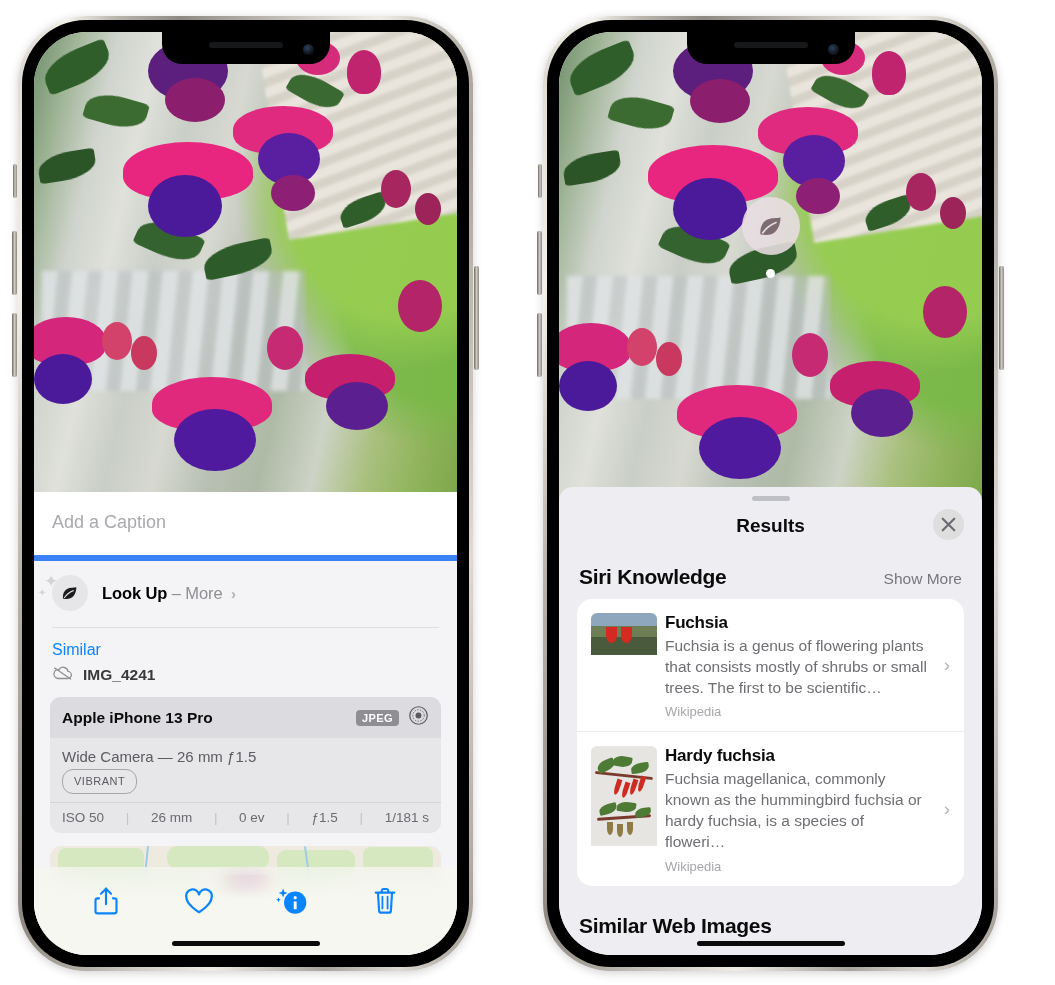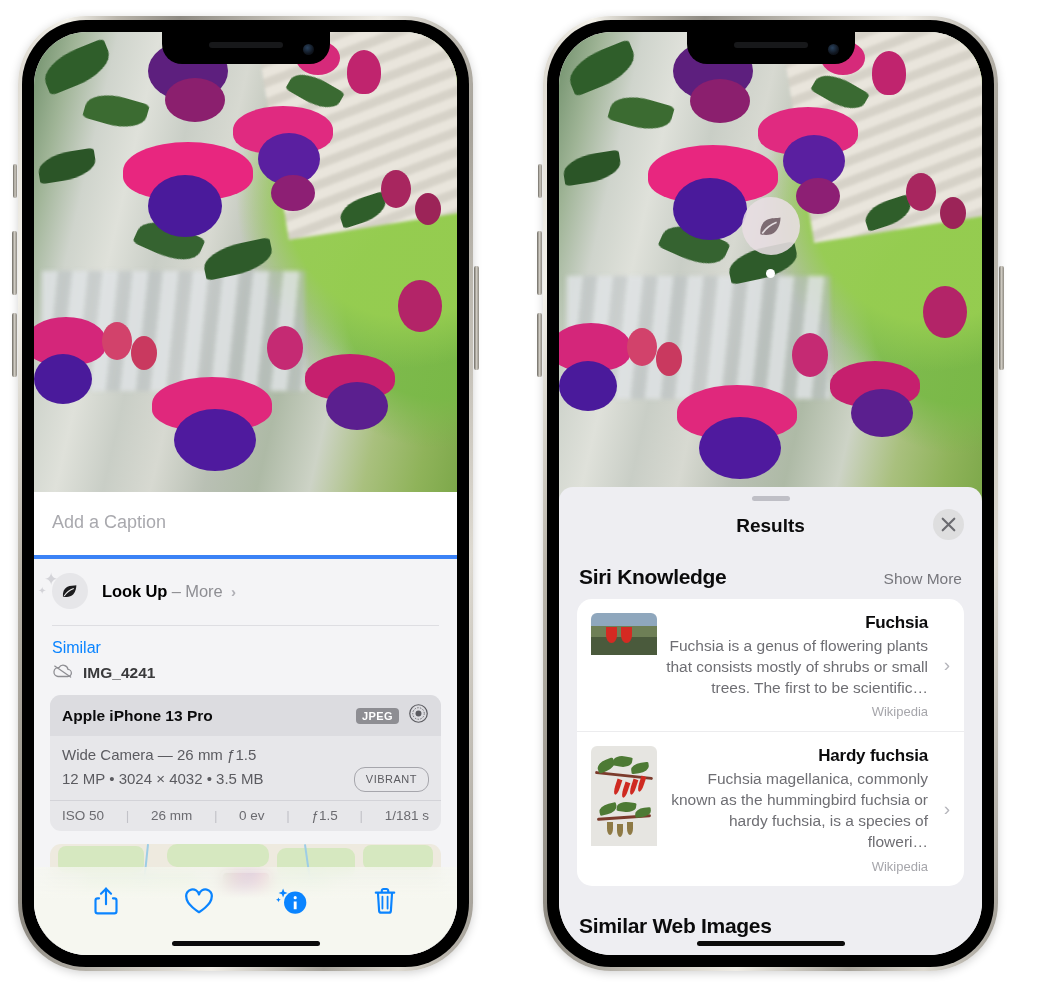--- a/index.html
+++ b/index.html
@@ -93,21 +93,21 @@
 
   
   .sheet {
     position:absolute; left:0; right:0; bottom:0;
     background:#f4f4f6; z-index: 20;
     display:flex; flex-direction:column;
   }
   .caption-row {
     background:#fff; padding:20px 18px 22px 18px;
     font-size:18px; color:#a9a9ae;
-    border-bottom:4px solid #3b82f6;
+    border-bottom:6px solid #3b82f6;
   }
   .lookup-row {
     display:flex; align-items:center; gap:14px;
     padding:14px 18px 16px 18px; position:relative;
   }
   .lookup-badge {
     width:36px; height:36px; border-radius:50%;
     background:#e6e6e9; display:flex; align-items:center; justify-content:center;
     position:relative; flex:0 0 auto;
   }
@@ -192,21 +192,21 @@
     position:absolute; right:18px; top:8px; width:31px; height:31px; border-radius:50%;
     background:#dededf; display:flex; align-items:center; justify-content:center;
   }
   .section-head {
     display:flex; align-items:baseline; justify-content:space-between;
     padding:28px 20px 10px 20px;
   }
   .section-title { font-size:21px; font-weight:700; color:#0b0b0c; letter-spacing:-.3px; }
   .show-more { font-size:15.5px; color:#76767c; }
   .cards { margin:0 18px; background:#fff; border-radius:15px; overflow:hidden; }
-  .card { display:flex; gap:8px; padding:14px 14px 12px 14px; position:relative;text-align:right; }
+  .card { display:flex; gap:8px; padding:14px 14px 12px 14px; position:relative; }
   .card + .card { border-top:1px solid #ececee; margin-left:0; }
   .card-thumb { flex:0 0 auto; border-radius:6px; overflow:hidden; }
   .thumb-a { width:66px; height:42px; background:
       linear-gradient(180deg,#8fa7bd 0 30%,#6e7f56 30% 58%,#4a5a3c 58% 100%); position:relative; }
   .thumb-a::before, .thumb-a::after {
     content:""; position:absolute; width:11px; height:16px; border-radius:0 0 50% 50%;
     background:#d42a22; top:14px;
   }
   .thumb-a::before { left:15px; } .thumb-a::after { left:30px; }
   .thumb-b { width:66px; height:100px; background:#e6e5e1; position:relative; }
@@ -334,21 +334,20 @@
                     <circle cx="12" cy="12" r="10" fill="none" stroke="#5b5b60" stroke-width="1.4"></circle>
                     <circle cx="12" cy="12" r="6.6" fill="none" stroke="#5b5b60" stroke-width="1" stroke-dasharray="1.6 1.6"></circle>
                     <circle cx="12" cy="12" r="3.4" fill="#5b5b60"></circle>
                   </svg>
                 </span>
               </div>
             </div>
             <div class="exif-body">
               <div class="exif-line">Wide Camera — 26 mm ƒ1.5</div>
               <div class="exif-line exif-line2">
-                <span>12 MP • 3024 × 4032 • 3.5 MB</span>
                 <span class="vibrant-chip">VIBRANT</span>
               </div>
             </div>
             <div class="exif-foot">
               <span>ISO 50</span>
               <span class="sep">|</span>
               <span>26 mm</span>
               <span class="sep">|</span>
               <span>0 ev</span>
               <span class="sep">|</span>

